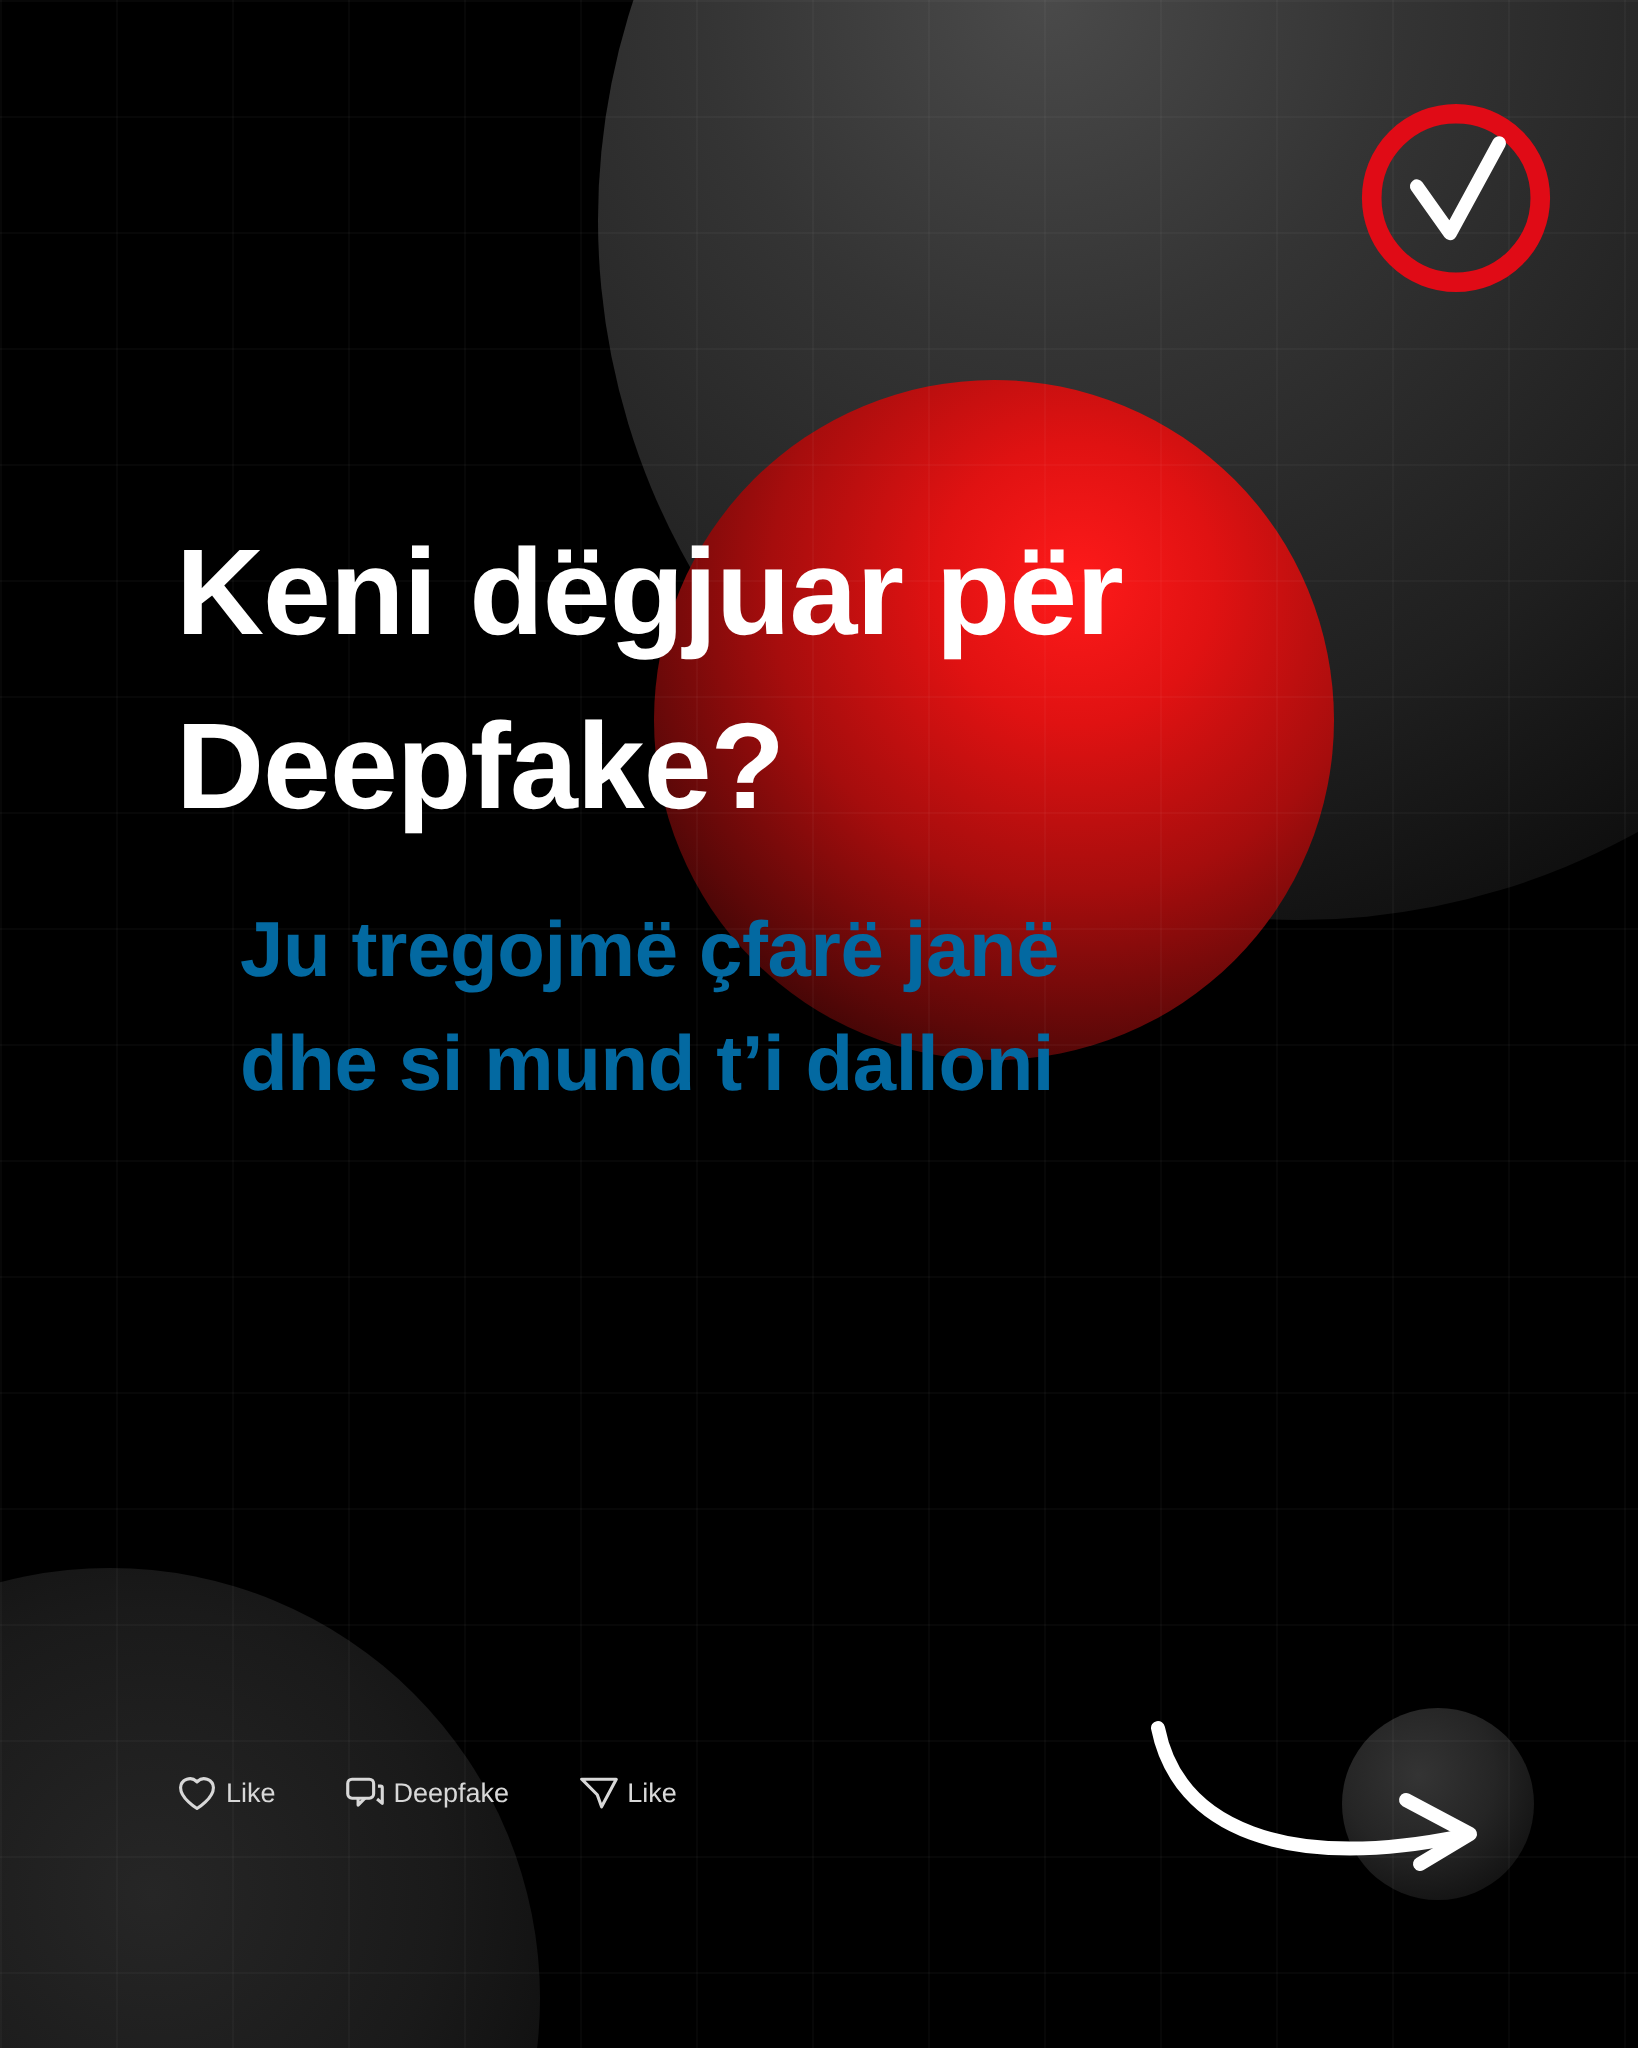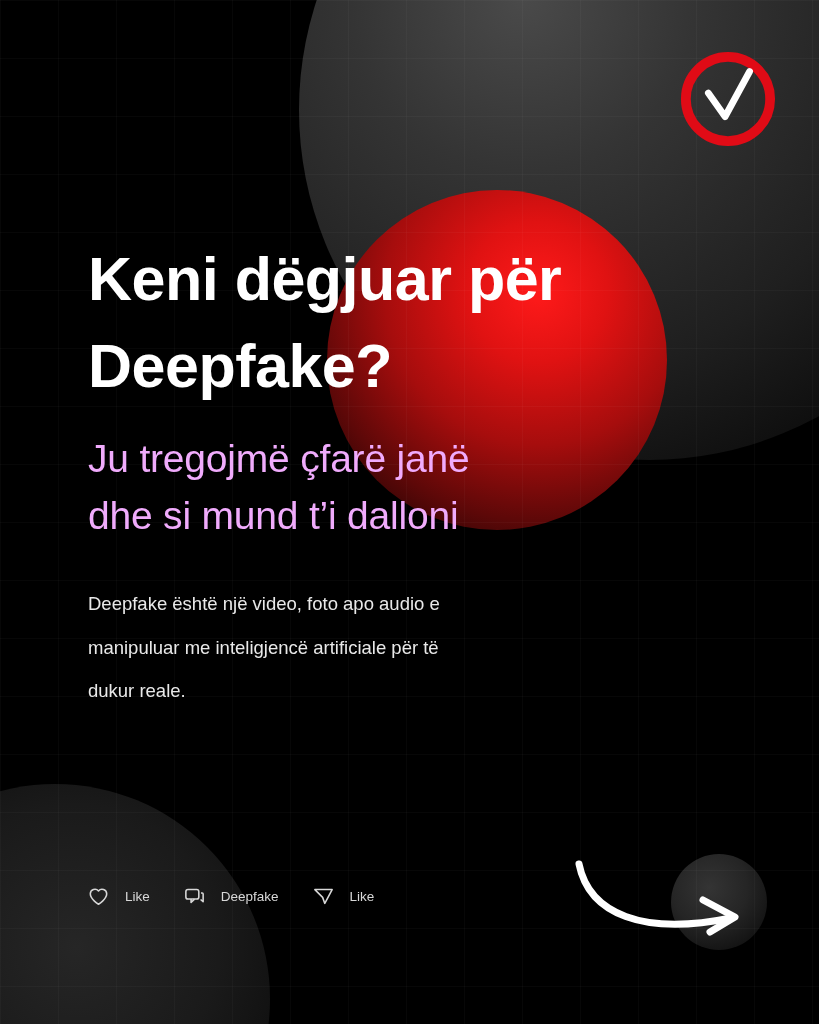--- a/index.html
+++ b/index.html
@@ -77,39 +77,40 @@
     right: 42px;
     top: 50px;
     width: 98px;
     height: 98px;
   }
 
   
   .content {
     position: absolute;
     left: 88px;
-    top: 236px;
+    top: 253px;
     width: 630px;
   }
   .headline {
     color: #ffffff;
     font-size: 61px;
     line-height: 1.42;
     font-weight: 700;
     letter-spacing: -0.5px;
     white-space: pre-line;
   }
   .subhead {
-    color: #f0abfc;
+    color: #0369a1;
     font-size: 39px;
     line-height: 1.45;
-    font-weight: 400;
+    font-weight: 700;
     margin-top: 22px;
     letter-spacing: -0.2px;
     white-space: pre-line;
+    margin-left: 32px;
   }
   .body-text {
     color: #e9e9e9;
     font-size: 18.5px;
     line-height: 2.35;
     font-weight: 400;
     margin-top: 38px;
     max-width: 530px;
     white-space: pre-line;
   }
@@ -119,21 +120,21 @@
     position: absolute;
     left: 88px;
     bottom: 118px;
     display: flex;
     align-items: center;
     gap: 34px;
   }
   .social-item {
     display: flex;
     align-items: center;
-    gap: 16px;
+    gap: 4px;
     color: #d8d8d8;
     font-size: 13.5px;
   }
   .social-item svg { display: block; }
 
   
   .arrow {
     position: absolute;
     right: 38px;
     bottom: 78px;
@@ -157,23 +158,20 @@
       <circle cx="50" cy="50" r="43" fill="none" stroke="#e00b16" stroke-width="10"></circle>
       <path d="M30 44 L47 68 L72 22" fill="none" stroke="#ffffff" stroke-width="7" stroke-linecap="round" stroke-linejoin="round"></path>
     </svg>
   </div>
 
   <div class="content">
     <div class="headline">Keni dëgjuar për
 Deepfake?</div>
     <div class="subhead">Ju tregojmë çfarë janë
 dhe si mund t’i dalloni</div>
-    <div class="body-text">Deepfake është një video, foto apo audio e
-manipuluar me inteligjencë artificiale për të
-dukur reale.</div>
   </div>
 
   <div class="social">
     <div class="social-item">
       <span>
         <svg width="21" height="19" viewBox="0 0 24 22" fill="none" stroke="#d8d8d8" stroke-width="1.8">
           <path d="M12 20S2.5 14.2 2.5 7.9A5.4 5.4 0 0 1 12 4.6a5.4 5.4 0 0 1 9.5 3.3C21.5 14.2 12 20 12 20z" stroke-linejoin="round"></path>
         </svg>
       </span>
       <span>Like</span>

